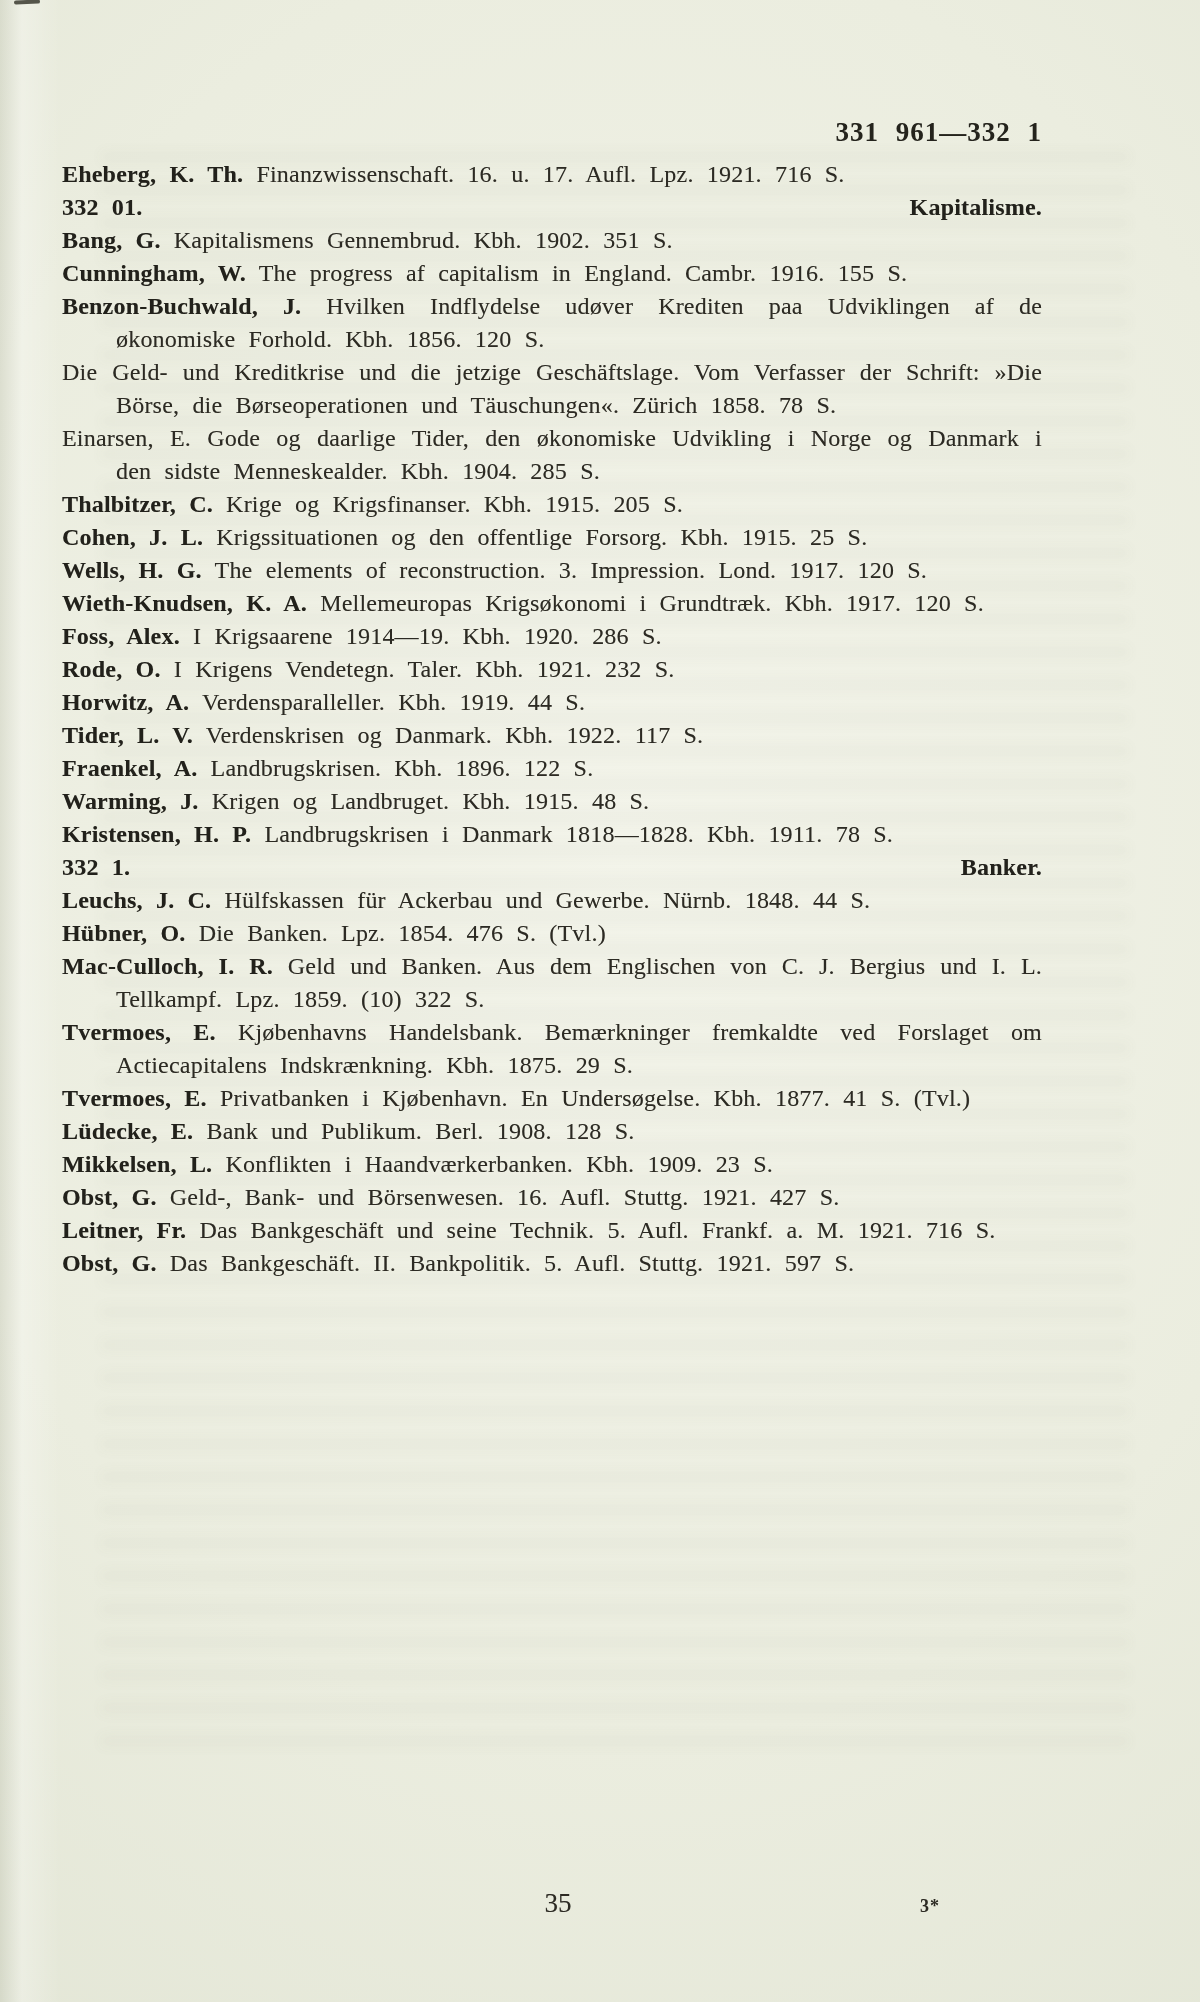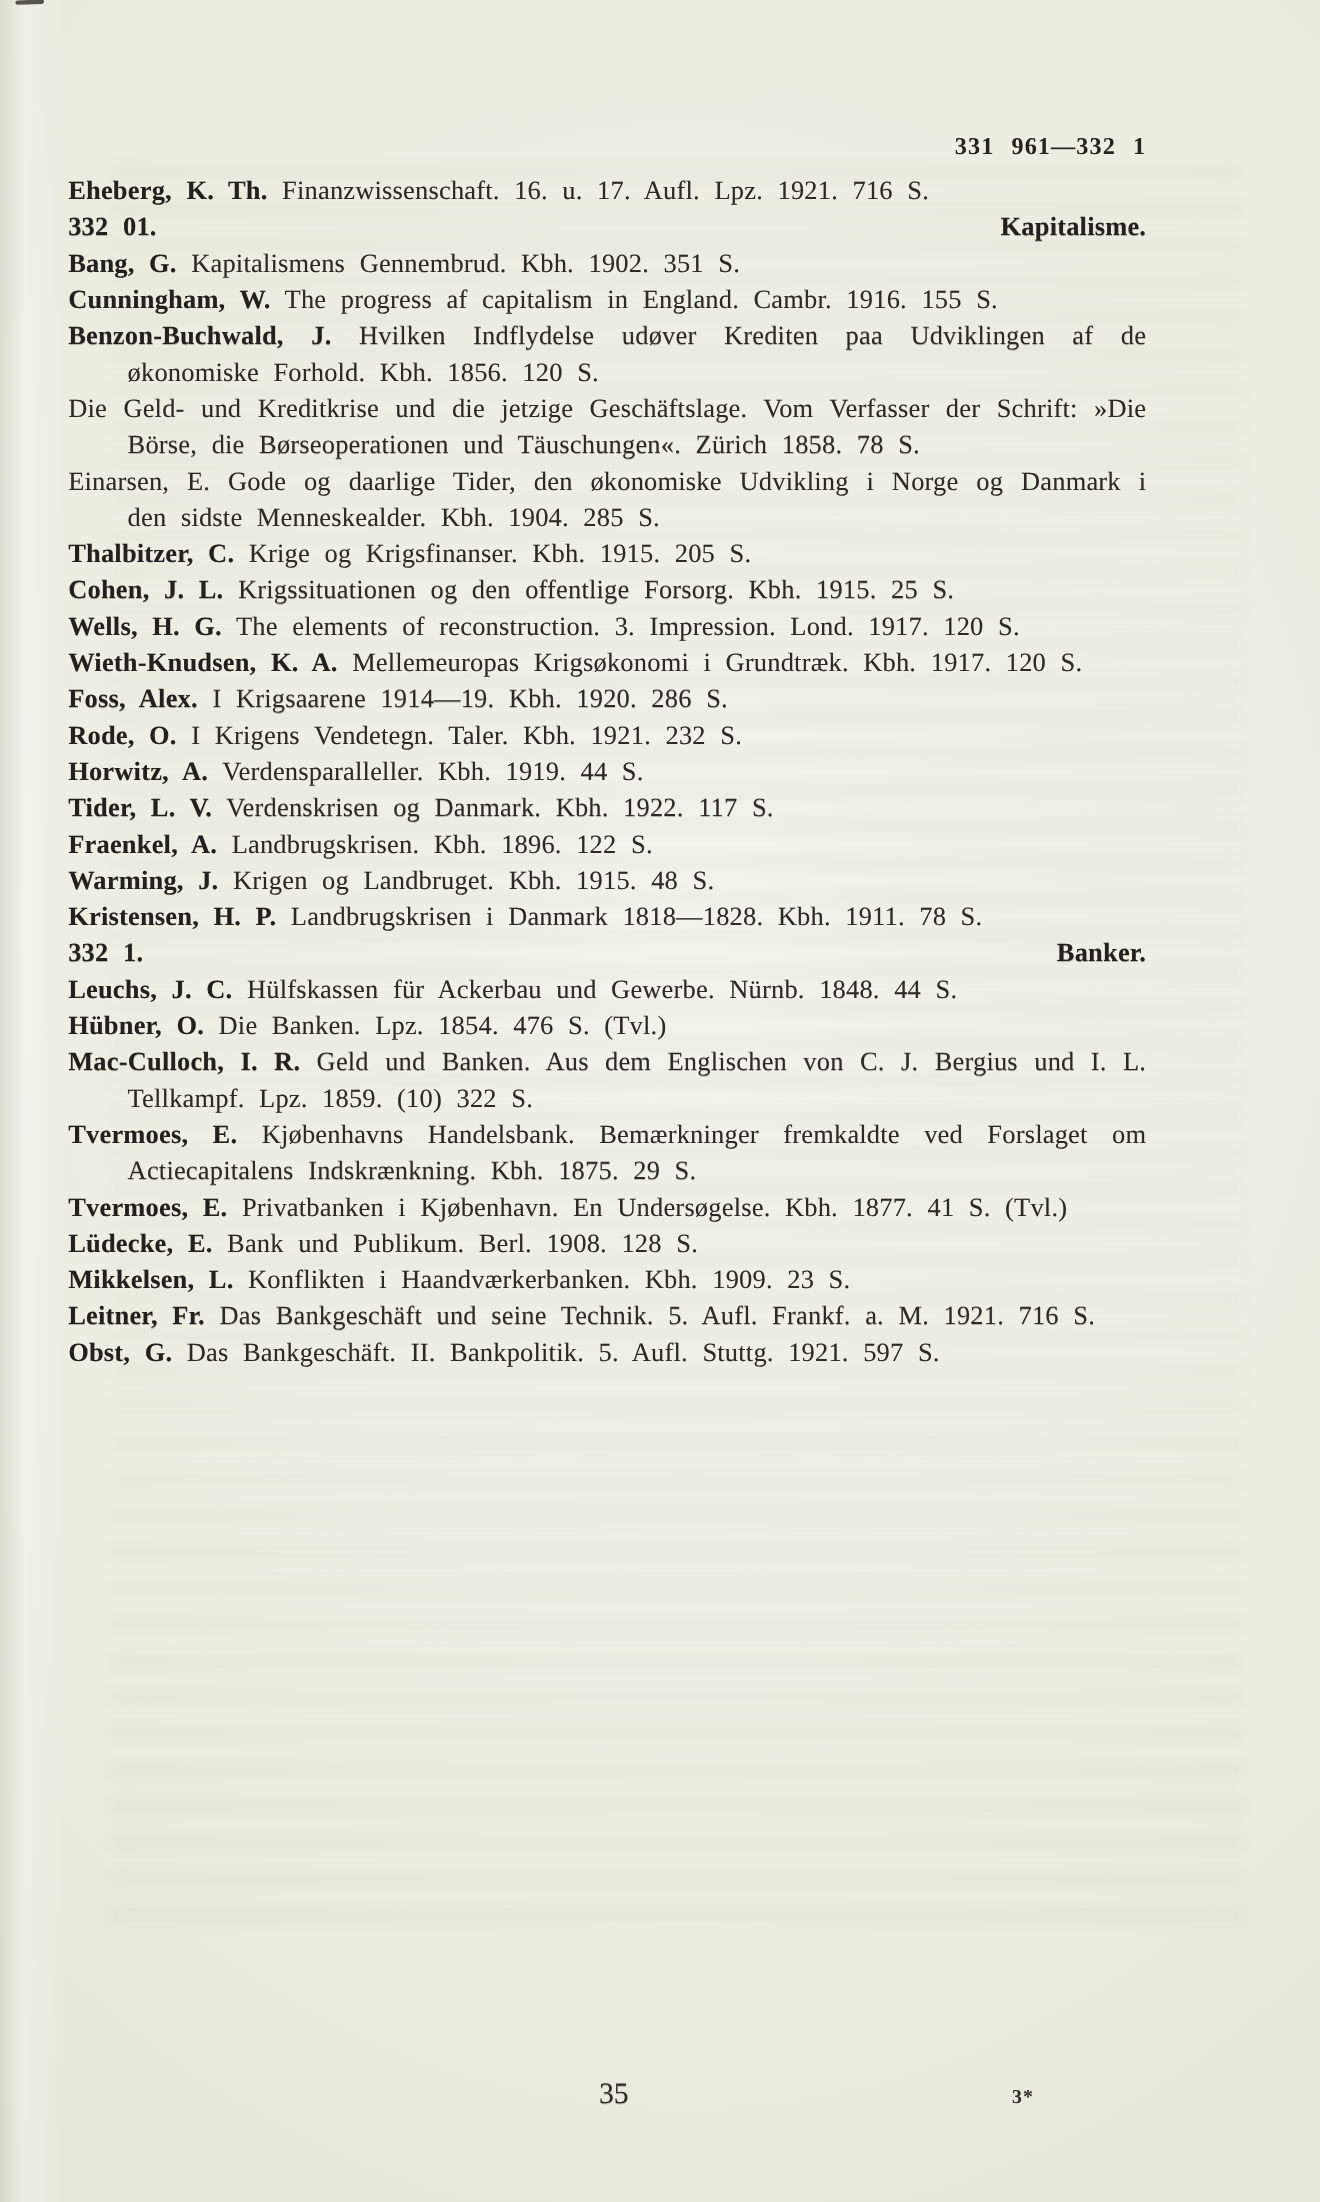--- a/index.html
+++ b/index.html
@@ -44,21 +44,21 @@
     filter: blur(6px);
     opacity: 0.35;
     pointer-events: none;
   }
   .content {
     position: absolute; left: 62px; top: 116px; width: 980px;
   }
   .running-head {
     text-align: right;
     font-weight: bold;
-    font-size: 22px;
+    font-size: 27px;
     line-height: 33px;
     letter-spacing: 1px;
     word-spacing: 9px;
     color: #24231c;
     margin-bottom: 9px;
   }
   .bib-list {
     font-size: 24px;
     line-height: 33px;
     word-spacing: 7px;
@@ -134,20 +134,21 @@
           <span class="sec-num">332 1.</span>
           <span class="sec-title">Banker.</span>
         </div>
         <p class="entry"><span class="author">Leuchs, J. C.</span> Hülfskassen für Ackerbau und Gewerbe. Nürnb. 1848. 44 S.</p>
         <p class="entry"><span class="author">Hübner, O.</span> Die Banken. Lpz. 1854. 476 S. (Tvl.)</p>
         <p class="entry"><span class="author">Mac-Culloch, I. R.</span> Geld und Banken. Aus dem Englischen von C. J. Bergius und I. L. Tellkampf. Lpz. 1859. (10) 322 S.</p>
         <p class="entry"><span class="author">Tvermoes, E.</span> Kjøbenhavns Handelsbank. Bemærkninger frem­kaldte ved Forslaget om Actiecapitalens Indskrænkning. Kbh. 1875. 29 S.</p>
         <p class="entry"><span class="author">Tvermoes, E.</span> Privatbanken i Kjøbenhavn. En Undersøgelse. Kbh. 1877. 41 S. (Tvl.)</p>
         <p class="entry"><span class="author">Lüdecke, E.</span> Bank und Publikum. Berl. 1908. 128 S.</p>
         <p class="entry"><span class="author">Mikkelsen, L.</span> Konflikten i Haandværkerbanken. Kbh. 1909. 23 S.</p>
+        <p class="entry"><span class="author">Obst, G.</span> Geld-, Bank- und Börsenwesen. 16. Aufl. Stuttg. 1921. 427 S.</p>
         <p class="entry"><span class="author">Leitner, Fr.</span> Das Bankgeschäft und seine Technik. 5. Aufl. Frankf. a. M. 1921. 716 S.</p>
         <p class="entry"><span class="author">Obst, G.</span> Das Bankgeschäft. II. Bankpolitik. 5. Aufl. Stuttg. 1921. 597 S.</p>
       </div>
   </div>
 
   <div class="footer">
     <div class="pageno">35</div>
     <div class="sig">3*</div>
   </div>
 </div>

